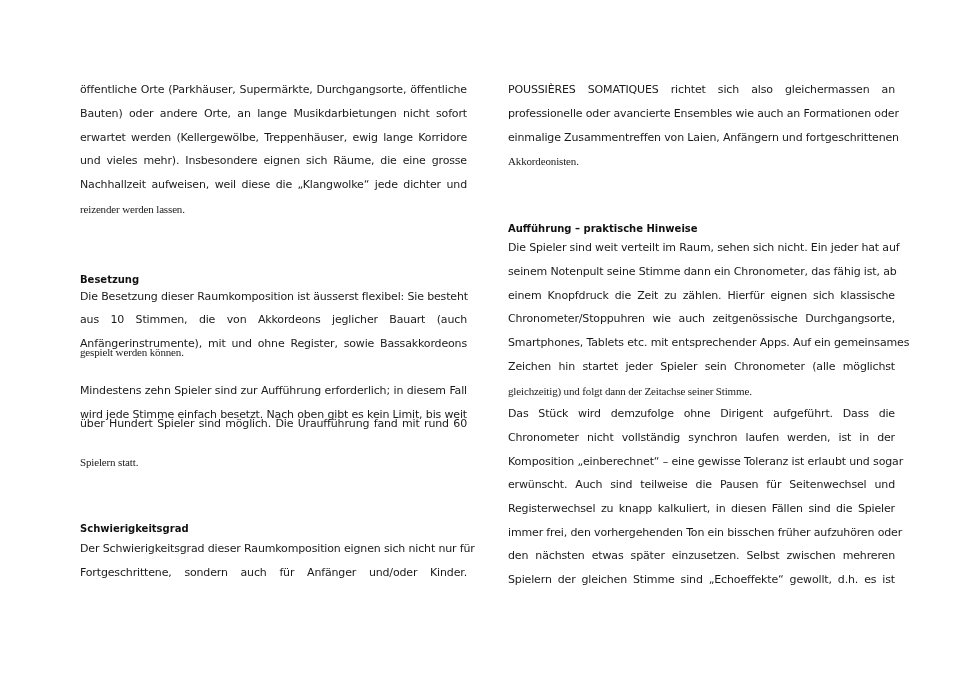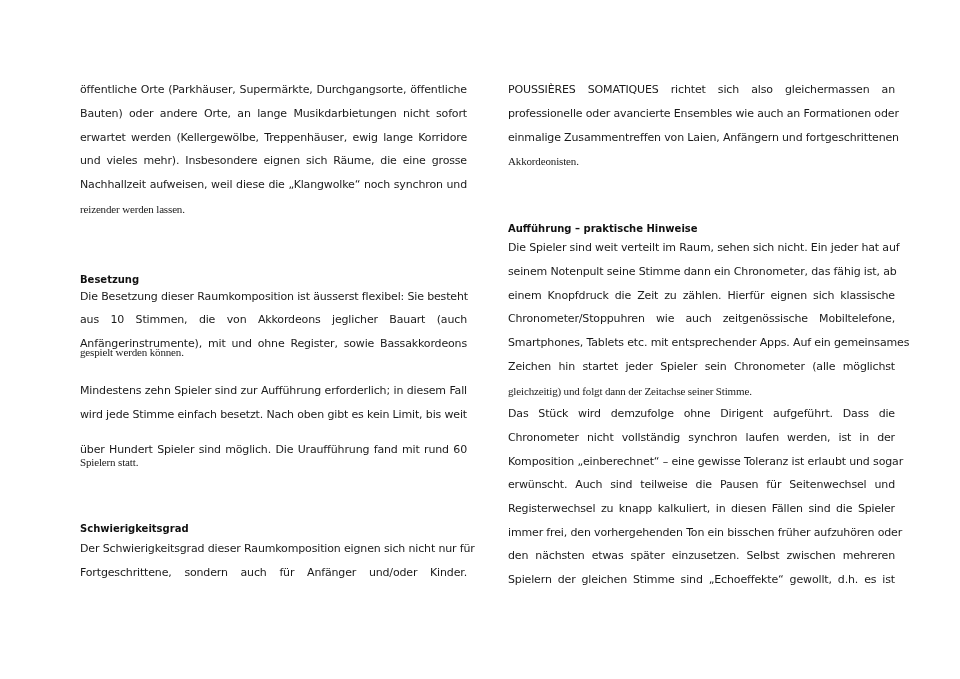--- a/index.html
+++ b/index.html
@@ -16,49 +16,49 @@
              line-height: 16px; white-space: nowrap; color: #111; }
 </style>
 </head>
 <body>
 
 <div class="col left">
   <div class="line" style="top:82px">öffentliche Orte (Parkhäuser, Supermärkte, Durchgangsorte, öffentliche</div>
   <div class="line" style="top:106px">Bauten) oder andere Orte, an lange Musikdarbietungen nicht sofort</div>
   <div class="line" style="top:130px">erwartet werden (Kellergewölbe, Treppenhäuser, ewig lange Korridore</div>
   <div class="line" style="top:153px">und vieles mehr). Insbesondere eignen sich Räume, die eine grosse</div>
-  <div class="line" style="top:177px">Nachhallzeit aufweisen, weil diese die „Klangwolke“ noch synchron und</div>
+  <div class="line" style="top:177px">Nachhallzeit aufweisen, weil diese die „Klangwolke“ jede dichter und</div>
   <div class="line last" style="top:201px">reizender werden lassen.</div>
 
   <div class="heading" style="top:272px">Besetzung</div>
   <div class="line" style="top:289px">Die Besetzung dieser Raumkomposition ist äusserst flexibel: Sie besteht</div>
   <div class="line" style="top:312px">aus 10 Stimmen, die von Akkordeons jeglicher Bauart (auch</div>
   <div class="line" style="top:336px">Anfängerinstrumente), mit und ohne Register, sowie Bassakkordeons</div>
   <div class="line last" style="top:344px">gespielt werden können.</div>
   <div class="line" style="top:383px">Mindestens zehn Spieler sind zur Aufführung erforderlich; in diesem Fall</div>
   <div class="line" style="top:407px">wird jede Stimme einfach besetzt. Nach oben gibt es kein Limit, bis weit</div>
-  <div class="line" style="top:442px">über Hundert Spieler sind möglich. Die Uraufführung fand mit rund 60</div>
+  <div class="line" style="top:416px">über Hundert Spieler sind möglich. Die Uraufführung fand mit rund 60</div>
   <div class="line last" style="top:454px">Spielern statt.</div>
 
   <div class="heading" style="top:521px">Schwierigkeitsgrad</div>
   <div class="line" style="top:541px">Der Schwierigkeitsgrad dieser Raumkomposition eignen sich nicht nur für</div>
   <div class="line" style="top:565px">Fortgeschrittene, sondern auch für Anfänger und/oder Kinder.</div>
 </div>
 
 <div class="col right">
   <div class="line" style="top:82px">POUSSIÈRES SOMATIQUES richtet sich also gleichermassen an</div>
   <div class="line" style="top:106px">professionelle oder avancierte Ensembles wie auch an Formationen oder</div>
   <div class="line" style="top:130px">einmalige Zusammentreffen von Laien, Anfängern und fortgeschrittenen</div>
   <div class="line last" style="top:153px">Akkordeonisten.</div>
 
   <div class="heading" style="top:221px">Aufführung – praktische Hinweise</div>
   <div class="line" style="top:240px">Die Spieler sind weit verteilt im Raum, sehen sich nicht. Ein jeder hat auf</div>
   <div class="line" style="top:264px">seinem Notenpult seine Stimme dann ein Chronometer, das fähig ist, ab</div>
   <div class="line" style="top:288px">einem Knopfdruck die Zeit zu zählen. Hierfür eignen sich klassische</div>
-  <div class="line" style="top:311px">Chronometer/Stoppuhren wie auch zeitgenössische Mobiltelefone,</div>
+  <div class="line" style="top:311px">Chronometer/Stoppuhren wie auch zeitgenössische Durchgangsorte,</div>
   <div class="line" style="top:335px">Smartphones, Tablets etc. mit entsprechender Apps. Auf ein gemeinsames</div>
   <div class="line" style="top:359px">Zeichen hin startet jeder Spieler sein Chronometer (alle möglichst</div>
   <div class="line last" style="top:383px">gleichzeitig) und folgt dann der Zeitachse seiner Stimme.</div>
   <div class="line" style="top:406px">Das Stück wird demzufolge ohne Dirigent aufgeführt. Dass die</div>
   <div class="line" style="top:430px">Chronometer nicht vollständig synchron laufen werden, ist in der</div>
   <div class="line" style="top:454px">Komposition „einberechnet“ – eine gewisse Toleranz ist erlaubt und sogar</div>
   <div class="line" style="top:477px">erwünscht. Auch sind teilweise die Pausen für Seitenwechsel und</div>
   <div class="line" style="top:501px">Registerwechsel zu knapp kalkuliert, in diesen Fällen sind die Spieler</div>
   <div class="line" style="top:525px">immer frei, den vorhergehenden Ton ein bisschen früher aufzuhören oder</div>
   <div class="line" style="top:548px">den nächsten etwas später einzusetzen. Selbst zwischen mehreren</div>

